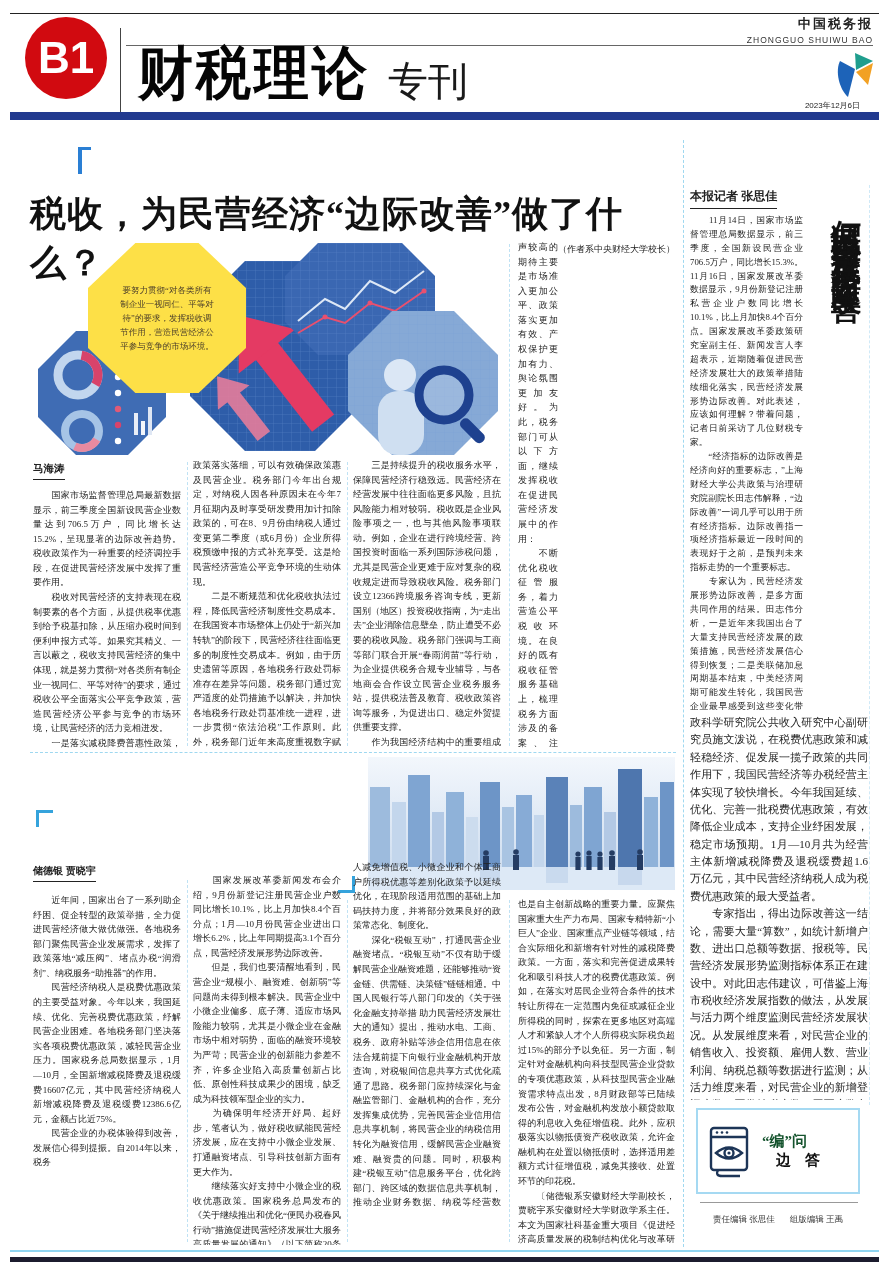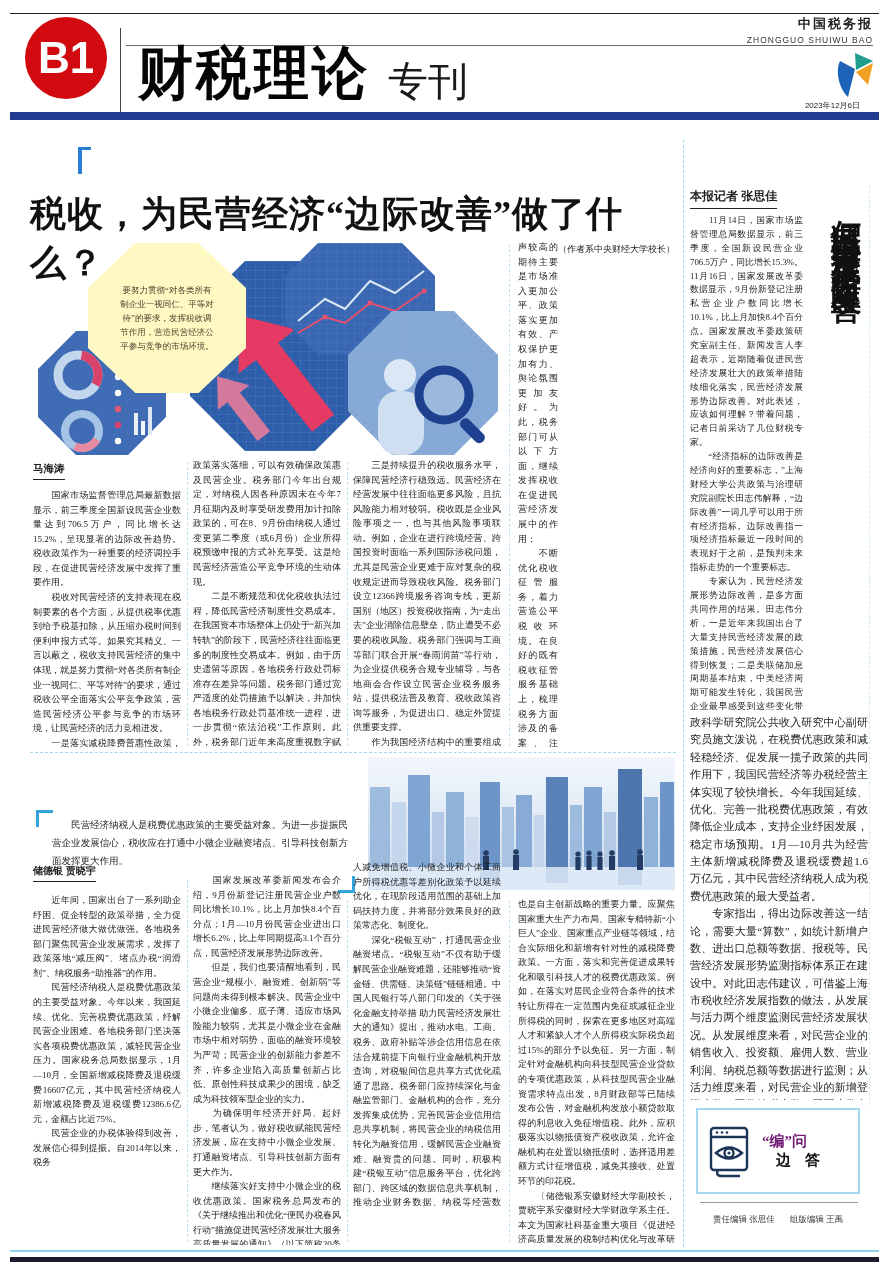--- a/index.html
+++ b/index.html
@@ -10,21 +10,21 @@
            text-align:justify;white-space:pre-line;overflow:hidden;color:#232323;}
   .byline{font-weight:bold;font-size:10.5px;border-bottom:1.5px solid #222;
           display:inline-block;padding-bottom:3px;}
   .hline{background:#222;}
   .dashcol{border-left:1px dashed #bfe2f4;}
   .serifhead{font-family:"Liberation Serif",serif;font-weight:700;color:#111;}
   .vhead{writing-mode:vertical-rl;text-orientation:upright;letter-spacing:5px;
          font-family:"Liberation Serif",serif;font-weight:700;color:#111;}
   .octa{clip-path:polygon(30% 0,70% 0,100% 30%,100% 70%,70% 100%,30% 100%,0 70%,0 30%);}
   .qa-box{border:2px solid #a5d9f2;display:flex;align-items:center;gap:8px;padding:8px 10px;box-sizing:border-box;background:#fff;}
-  .qa-t1{font-family:"Liberation Serif",serif;font-weight:700;font-size:15px;color:#701a75;}
+  .qa-t1{font-family:"Liberation Serif",serif;font-weight:700;font-size:15px;color:#14532d;}
   .qa-t2{font-family:"Liberation Serif",serif;font-weight:700;font-size:15px;color:#111;letter-spacing:14px;margin-left:14px;}
   .credit{font-size:8.5px;color:#333;}
 </style>
 </head>
 <body>
 
 <div class="page">
 
   <div class="abs hline" style="left:10px;top:13px;width:869px;height:1px;"></div>
 
@@ -109,21 +109,21 @@
         <rect x="111" y="178" width="4" height="14" fill="#f3f6fb"></rect>
       <rect x="118" y="164" width="4" height="28" fill="#dfe7f4"></rect>
 
       <polygon points="362,68 424,68 468,112 468,168 424,212 362,212 318,168 318,112" fill="#86a9d6"></polygon>
       <polygon points="362,68 424,68 468,112 468,168 424,212 362,212 318,168 318,112" fill="url(#grid)" opacity="0.35"></polygon>
       <circle cx="370" cy="132" r="16" fill="#dbe7f5"></circle>
       <rect x="348" y="148" width="46" height="64" rx="20" fill="#cfdff1"></rect>
       <circle cx="414" cy="152" r="25" fill="rgba(255,255,255,0.18)" stroke="#1e418f" stroke-width="9"></circle>
       <rect x="430" y="176" width="11" height="30" rx="5" fill="#1e418f" transform="rotate(-45 435 181)"></rect>
     </svg>
-    <div class="abs octa" style="left:58px;top:0;width:158px;height:150px;background:#fef9c3;
+    <div class="abs octa" style="left:58px;top:0;width:158px;height:150px;background:#fde047;
          display:flex;align-items:center;justify-content:center;padding:32px;box-sizing:border-box;">
       <div style="font-family:'Liberation Serif',serif;font-size:8.5px;line-height:1.65;color:#4a3d2a;text-align:center;">要努力贯彻“对各类所有制企业一视同仁、平等对待”的要求，发挥税收调节作用，营造民营经济公平参与竞争的市场环境。</div>
     </div>
   </div>
 
   <div class="abs" style="left:33px;top:458px;width:148px;">
     <span class="byline">马海涛</span>
     <div class="coltext" style="width:148px;height:262px;margin-top:8px;">　　国家市场监督管理总局最新数据显示，前三季度全国新设民营企业数量达到706.5万户，同比增长达15.2%，呈现显著的边际改善趋势。税收政策作为一种重要的经济调控手段，在促进民营经济发展中发挥了重要作用。
 　　税收对民营经济的支持表现在税制要素的各个方面，从提供税率优惠到给予税基扣除，从压缩办税时间到便利申报方式等。如果究其精义、一言以蔽之，税收支持民营经济的集中体现，就是努力贯彻“对各类所有制企业一视同仁、平等对待”的要求，通过税收公平全面落实公平竞争政策，营造民营经济公平参与竞争的市场环境，让民营经济的活力竞相迸发。
 　　一是落实减税降费普惠性政策，激发民营经济内生动能。民营经济多为中小微企业，在市场竞争中往往不具有规模优势。我国近期实行的大规模减税降费政策，尤其重视对中小微民营企业的支持，将这些</div>
@@ -234,21 +234,20 @@
           <rect x="229.4" y="100" width="5.2" height="13"></rect>
         <circle cx="244" cy="96" r="2.8"></circle>
           <rect x="241" y="99" width="6" height="14"></rect>
         <circle cx="272" cy="95" r="2.8"></circle>
           <rect x="269" y="98" width="6" height="15"></rect>
       </g>
     </svg>
   </div>
 
   <div class="abs" style="left:36px;top:810px;width:14px;height:14px;border-left:3px solid #35a3dc;border-top:3px solid #35a3dc;"></div>
-  <div class="abs coltext" style="left:52px;top:816px;width:296px;height:66px;font-size:9.5px;line-height:1.9;white-space:normal;">　　民营经济纳税人是税费优惠政策的主要受益对象。为进一步提振民营企业发展信心，税收应在打通中小微企业融资堵点、引导科技创新方面发挥更大作用。</div>
   <div class="abs" style="left:338px;top:876px;width:14px;height:14px;border-right:3px solid #35a3dc;border-bottom:3px solid #35a3dc;"></div>
 
   <div class="abs" style="left:33px;top:860px;">
     <span class="byline" style="font-size:10px;text-align:center;">储德银 贾晓宇</span>
   </div>
 
   <div class="abs coltext" style="left:33px;top:893px;width:148px;height:352px;">　　近年间，国家出台了一系列助企纾困、促企转型的政策举措，全力促进民营经济做大做优做强。各地税务部门聚焦民营企业发展需求，发挥了政策落地“减压阀”、堵点办税“润滑剂”、纳税服务“助推器”的作用。
 　　民营经济纳税人是税费优惠政策的主要受益对象。今年以来，我国延续、优化、完善税费优惠政策，纾解民营企业困难。各地税务部门坚决落实各项税费优惠政策，减轻民营企业压力。国家税务总局数据显示，1月—10月，全国新增减税降费及退税缓费16607亿元，其中民营经济纳税人新增减税降费及退税缓费12386.6亿元，金额占比近75%。
 　　民营企业的办税体验得到改善，发展信心得到提振。自2014年以来，税务</div>
   <div class="abs coltext" style="left:193px;top:873px;width:148px;height:372px;">　　国家发展改革委新闻发布会介绍，9月份新登记注册民营企业户数同比增长10.1%，比上月加快8.4个百分点；1月—10月份民营企业进出口增长6.2%，比上年同期提高3.1个百分点，民营经济发展形势边际改善。

